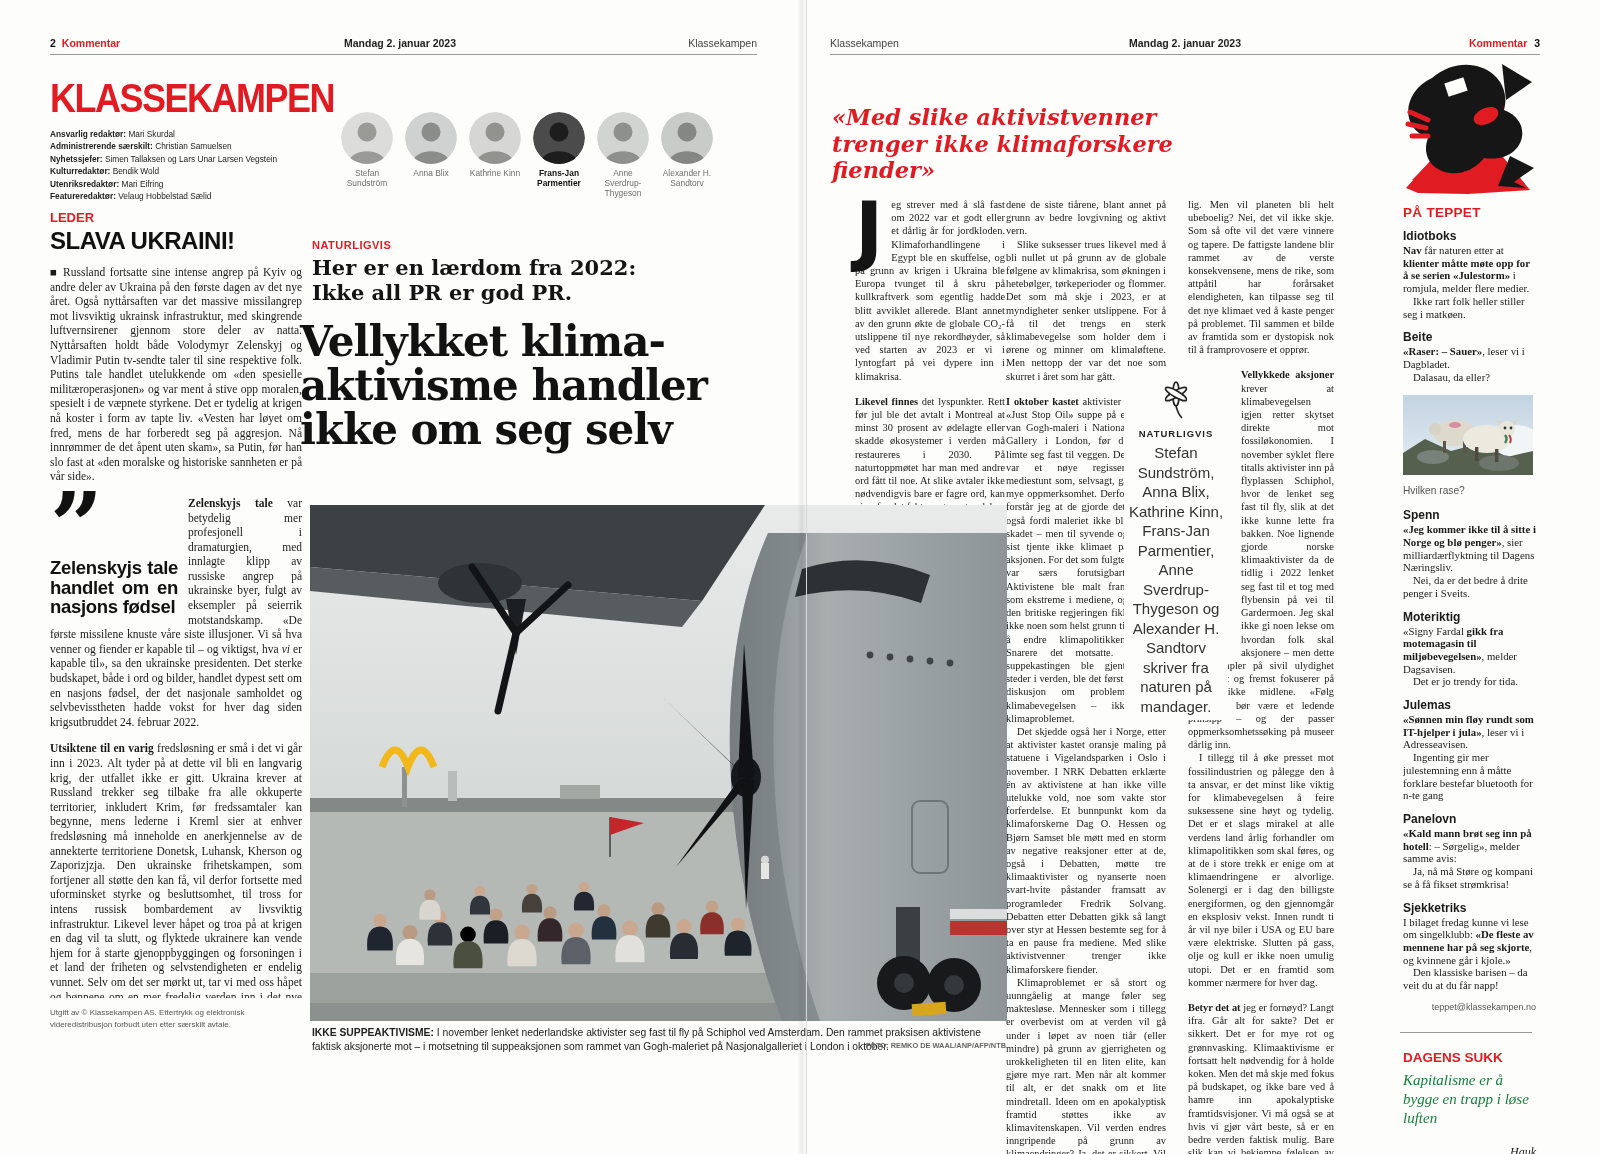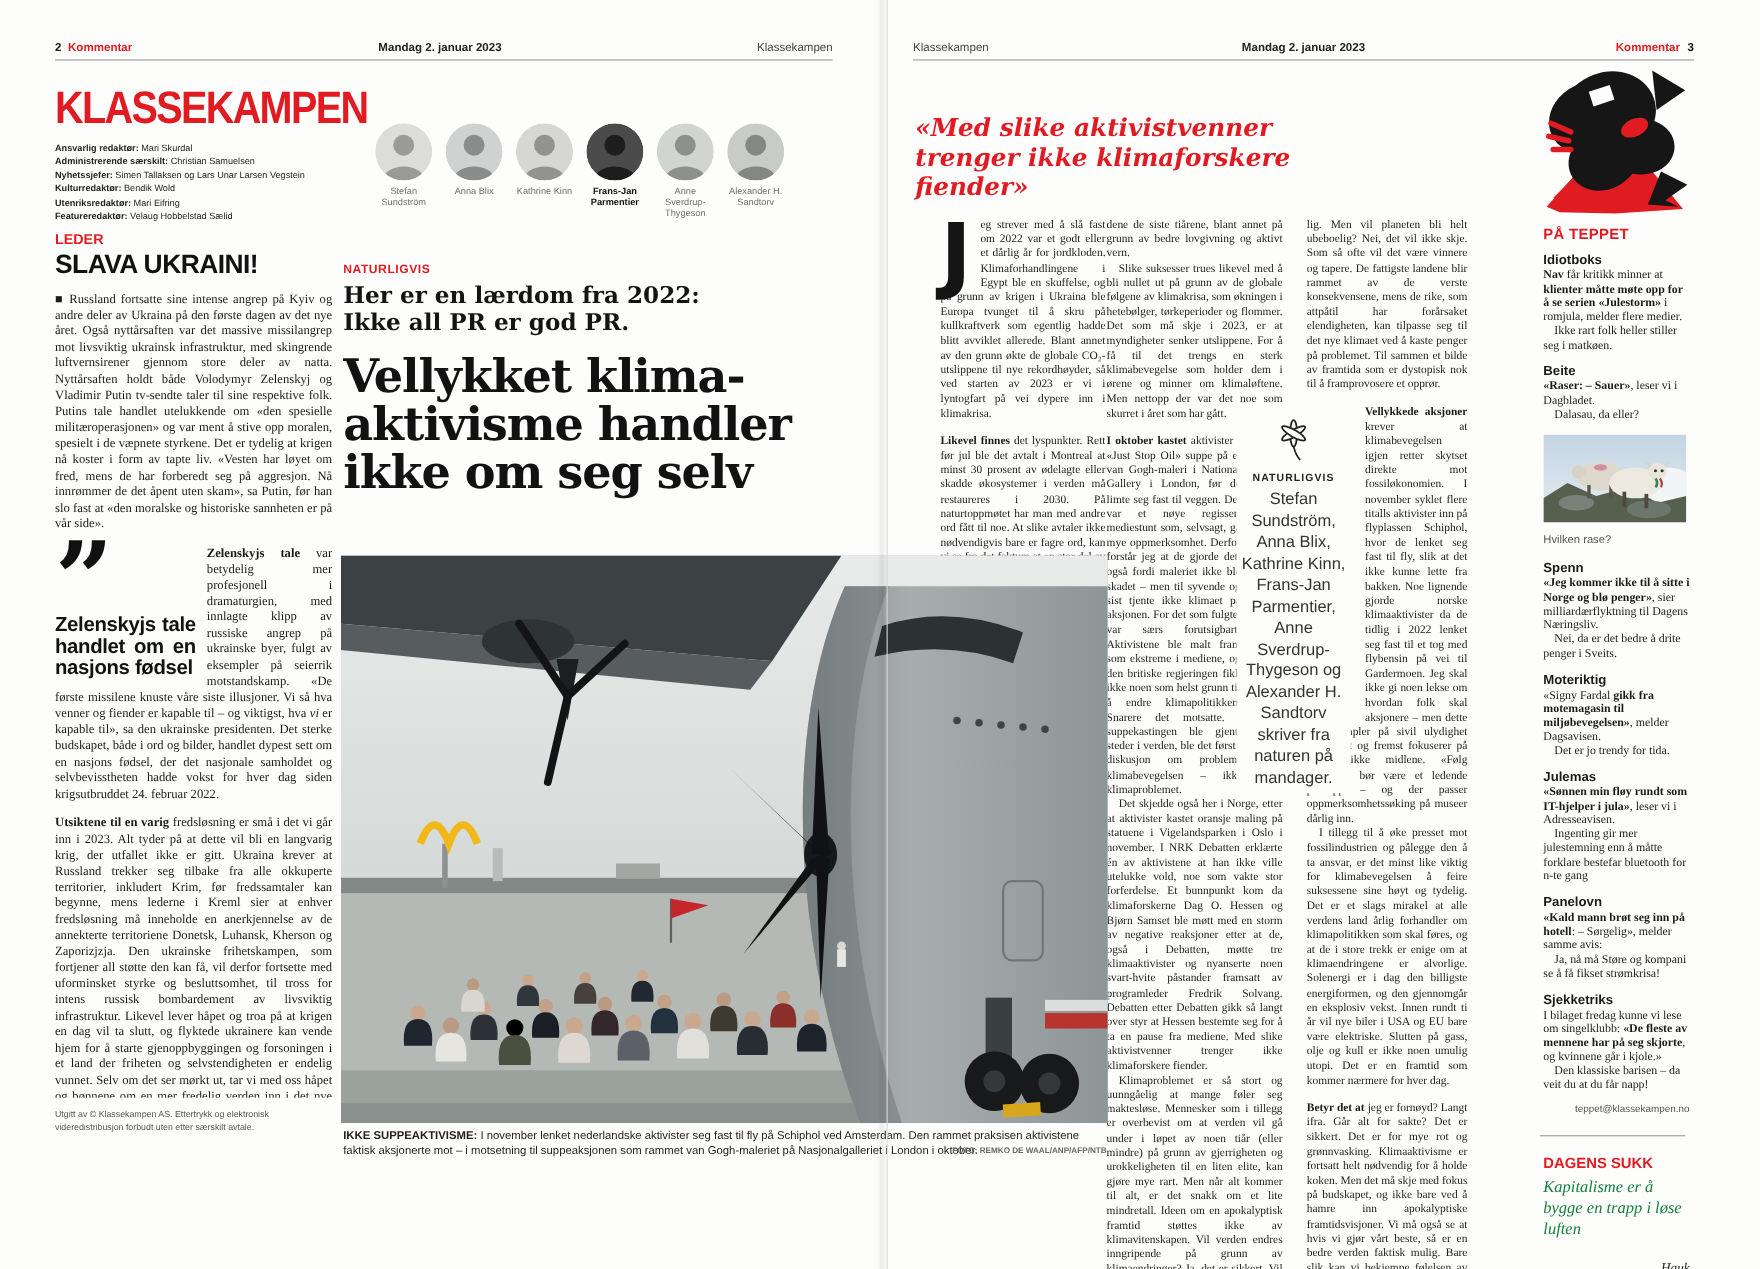--- a/index.html
+++ b/index.html
@@ -32,21 +32,21 @@
   .foot{position:absolute;left:50px;width:240px;font-size:8px;line-height:1.45;color:#555;}
   
   .contribs{position:absolute;left:338px;top:112px;display:flex;gap:6px;}
   .contrib{width:58px;text-align:center;}
   .contrib .ava{width:52px;height:52px;margin:0 auto;border-radius:50%;overflow:hidden;}
   .contrib .nm{margin-top:4px;font-size:8.4px;line-height:1.2;color:#6e6e6e;}
   .contrib.active .nm{color:#111;font-weight:bold;}
   
   .natlabel{position:absolute;left:312px;top:239px;font-size:11px;font-weight:800;letter-spacing:0.5px;color:#e01b22;}
   .kicker{position:absolute;left:312px;top:256px;font-family:"DejaVu Serif",serif;font-size:21px;line-height:1.18;color:#141414;font-weight:bold;}
-  .headline{position:absolute;left:312px;top:320px;width:455px;font-family:"DejaVu Serif",serif;
+  .headline{position:absolute;left:300px;top:320px;width:455px;font-family:"DejaVu Serif",serif;
             font-size:42px;font-weight:bold;line-height:1.05;letter-spacing:-1px;color:#121212;}
   
   .photo{position:absolute;left:310px;top:505px;width:697px;height:516px;z-index:5;background:#cfd3d1;}
   .caption{position:absolute;left:312px;top:1026px;width:694px;font-size:10.3px;line-height:1.35;color:#222;z-index:6;}
   .caption .lead{font-weight:800;}
   .caption .credit{position:absolute;right:0;top:15px;font-size:7.4px;font-weight:bold;color:#666;}
   
   .rquote{position:absolute;left:832px;top:104px;width:390px;font-family:"DejaVu Serif",serif;
           font-weight:bold;font-style:italic;font-size:22.5px;line-height:1.18;color:#e01b22;}
   .col{position:absolute;font-family:"Liberation Serif",serif;font-size:10.4px;line-height:13.2px;text-align:justify;z-index:1;}
@@ -396,21 +396,21 @@
       </g>
       <polygon points="104,4 134,22 108,40" fill="#161616"></polygon>
       <polygon points="112,96 136,108 116,122 128,128 100,126" fill="#161616"></polygon>
     </svg>
   </div>
   <div class="teppet-title">PÅ TEPPET</div>
 
   <div class="teppet">
     <div class="titem">
       <div class="tt">Idiotboks</div>
-      <div class="tb2"><span class="b">Nav</span><span> får kritikk minner at </span><span class="b">klienter måtte møte opp for å se serien «Julestorm»</span><span> i romjula, melder flere medier.</span></div>
+      <div class="tb2"><span class="b">Nav</span><span> får naturen etter at </span><span class="b">klienter måtte møte opp for å se serien «Julestorm»</span><span> i romjula, melder flere medier.</span></div>
       <div class="tc">Ikke rart folk heller stiller seg i matkøen.</div>
     </div>
     <div class="titem">
       <div class="tt">Beite</div>
       <div class="tb2"><span class="b">«Raser: – Sauer»</span><span>, leser vi i Dagbladet.</span></div>
       <div class="tc">Dalasau, da eller?</div>
     </div>
     <svg class="sheep" viewBox="0 0 130 80">
       <defs>
           <linearGradient id="shsky" x1="0" y1="0" x2="0" y2="1">

